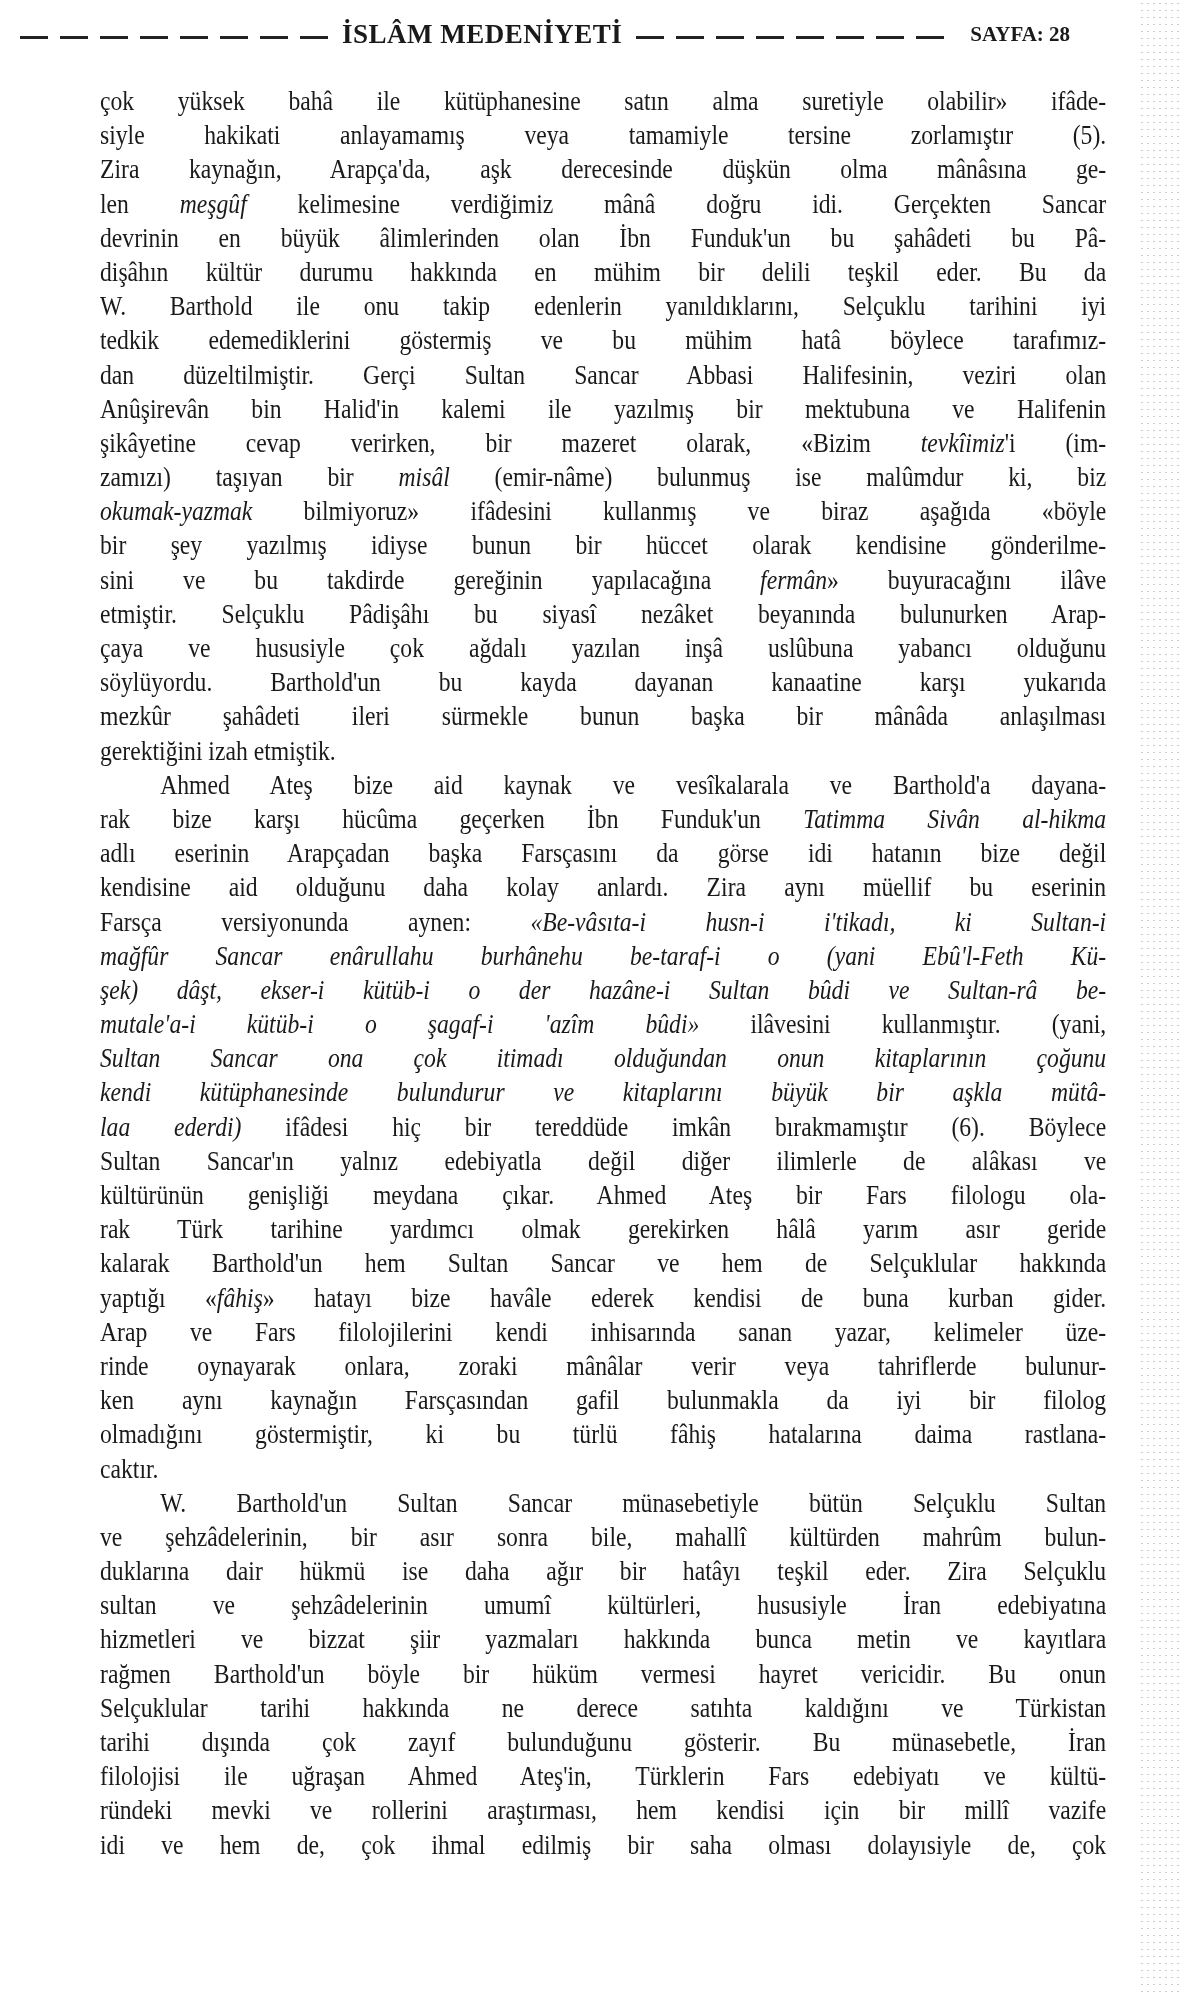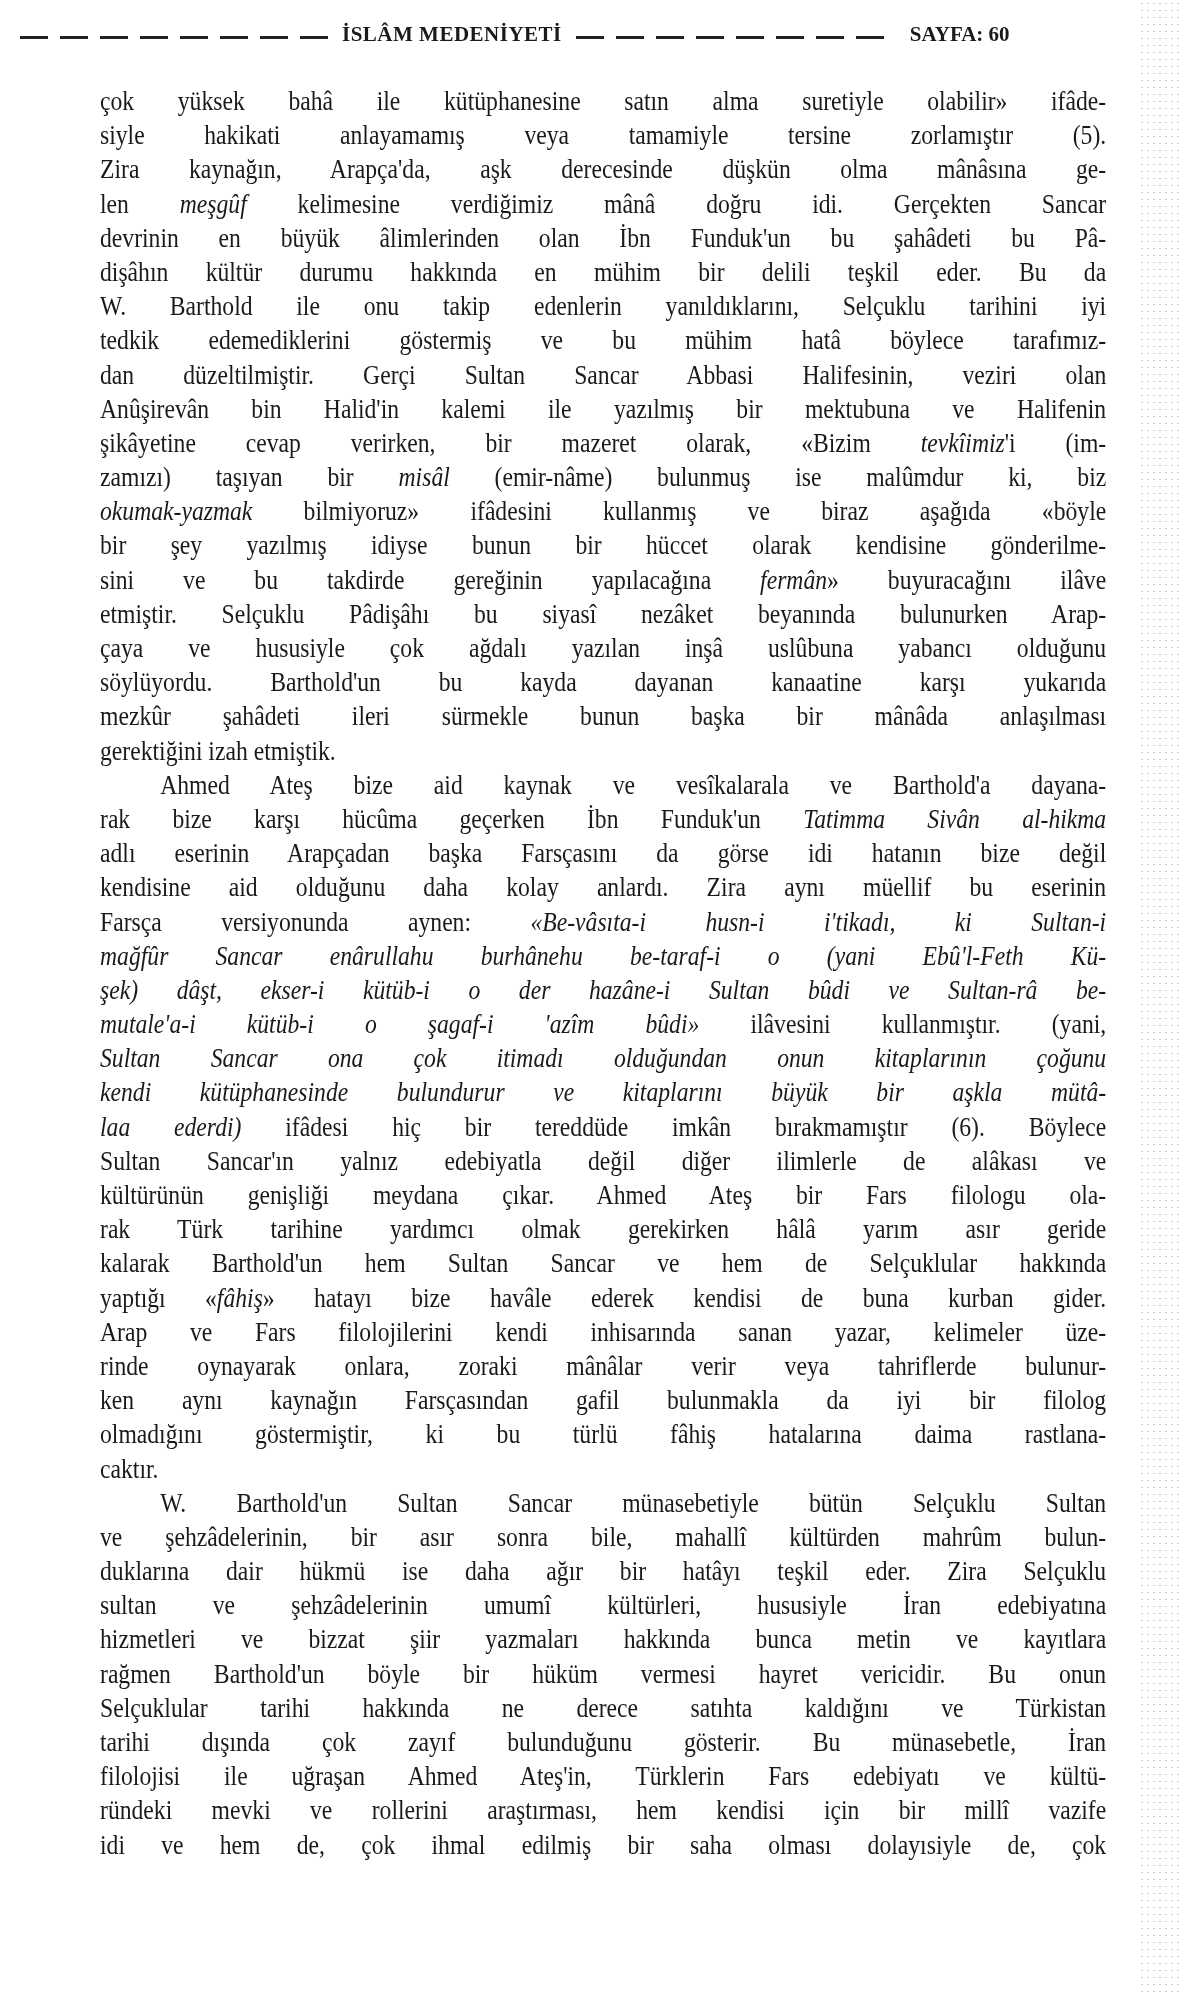--- a/index.html
+++ b/index.html
@@ -6,21 +6,21 @@
   body {
     width:1179px; height:1994px; background:#ffffff; position:relative; overflow:hidden;
     font-family:"DejaVu Serif", serif; color:#1a1a1a;
   }
   .header {
     position:absolute; left:20px; top:16px; width:1080px; height:36px;
     display:flex; align-items:center; font-family:"Liberation Serif", serif;
   }
   .dash { display:inline-block; width:28px; height:3px; background:#222; margin-right:12px; }
   .header-title {
-    font-weight:bold; font-size:21px; letter-spacing:0.5px; margin:0 14px 0 2px; white-space:nowrap;
+    font-weight:bold; font-size:27px; letter-spacing:0.5px; margin:0 14px 0 2px; white-space:nowrap;
   }
   .page-label { font-weight:bold; font-size:21px; margin-left:14px; white-space:nowrap; }
   .body-text {
     position:absolute; left:100px; top:84px; width:1006px;
     font-family:"Liberation Serif", serif; font-size:27.5px; line-height:34.2px;
     transform:scaleX(0.86); transform-origin:left top;
   }
   .line {
     display:block; width:1170px; white-space:nowrap; text-align:justify; text-align-last:justify;
     height:34.2px; overflow:visible;
@@ -34,21 +34,21 @@
     background-size:6px 7px; opacity:0.5;
   }
 </style>
 </head>
 <body>
 
 <div class="header">
   <span id="left-dashes"><span class="dash"></span><span class="dash"></span><span class="dash"></span><span class="dash"></span><span class="dash"></span><span class="dash"></span><span class="dash"></span><span class="dash"></span></span>
   <span class="header-title">İSLÂM MEDENİYETİ</span>
   <span id="right-dashes"><span class="dash"></span><span class="dash"></span><span class="dash"></span><span class="dash"></span><span class="dash"></span><span class="dash"></span><span class="dash"></span><span class="dash"></span></span>
-  <span class="page-label">SAYFA: 60</span>
+  <span class="page-label">SAYFA: 28</span>
 </div>
 
 <div class="body-text" id="body-text">
     <div class="line"><span>çok yüksek bahâ ile kütüphanesine satın alma suretiyle olabilir» ifâde-</span></div>
     <div class="line"><span>siyle hakikati anlayamamış veya tamamiyle tersine zorlamıştır (5).</span></div>
     <div class="line"><span>Zira kaynağın, Arapça'da, aşk derecesinde düşkün olma mânâsına ge-</span></div>
     <div class="line"><span>len </span><span class="it">meşgûf</span><span> kelimesine verdiğimiz mânâ doğru idi. Gerçekten Sancar</span></div>
     <div class="line"><span>devrinin en büyük âlimlerinden olan İbn Funduk'un bu şahâdeti bu Pâ-</span></div>
     <div class="line"><span>dişâhın kültür durumu hakkında en mühim bir delili teşkil eder. Bu da</span></div>
     <div class="line"><span>W. Barthold ile onu takip edenlerin yanıldıklarını, Selçuklu tarihini iyi</span></div>

